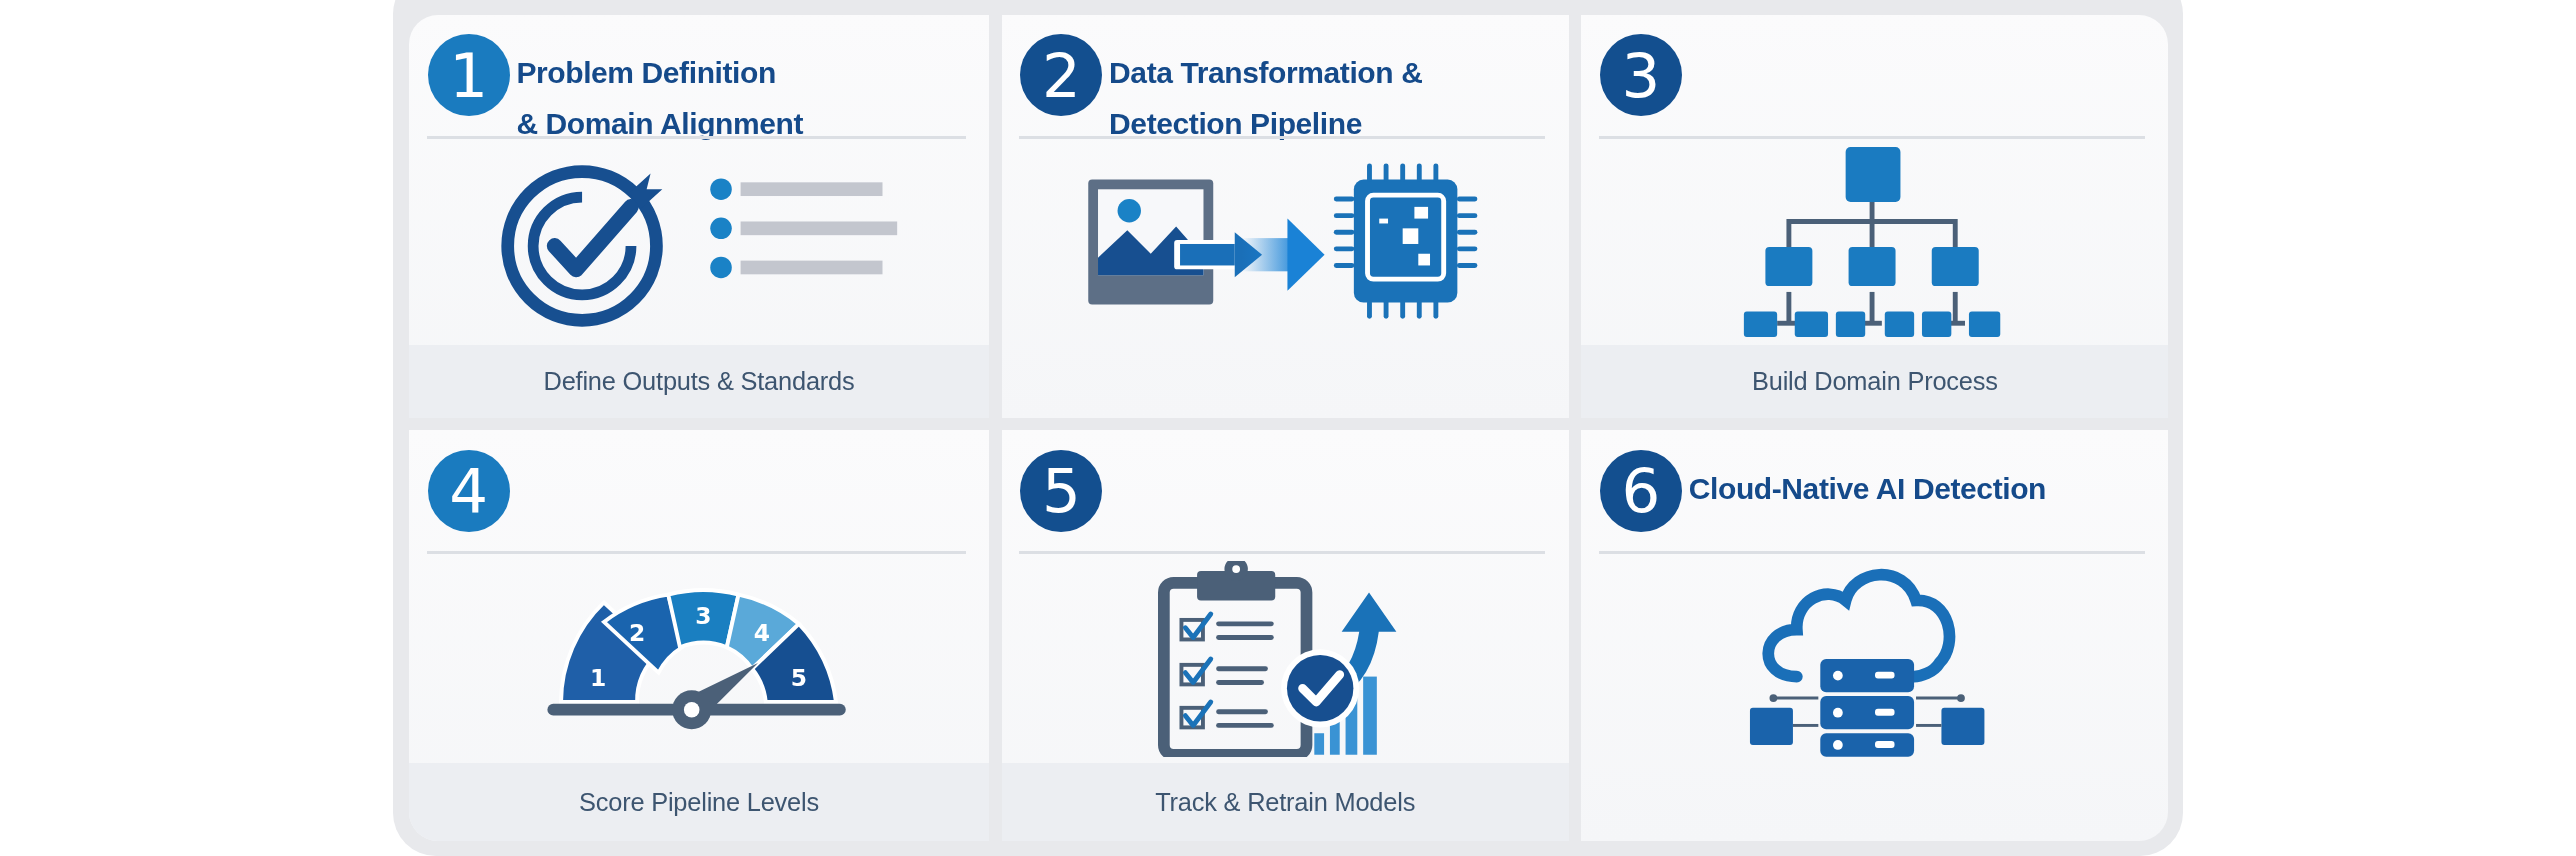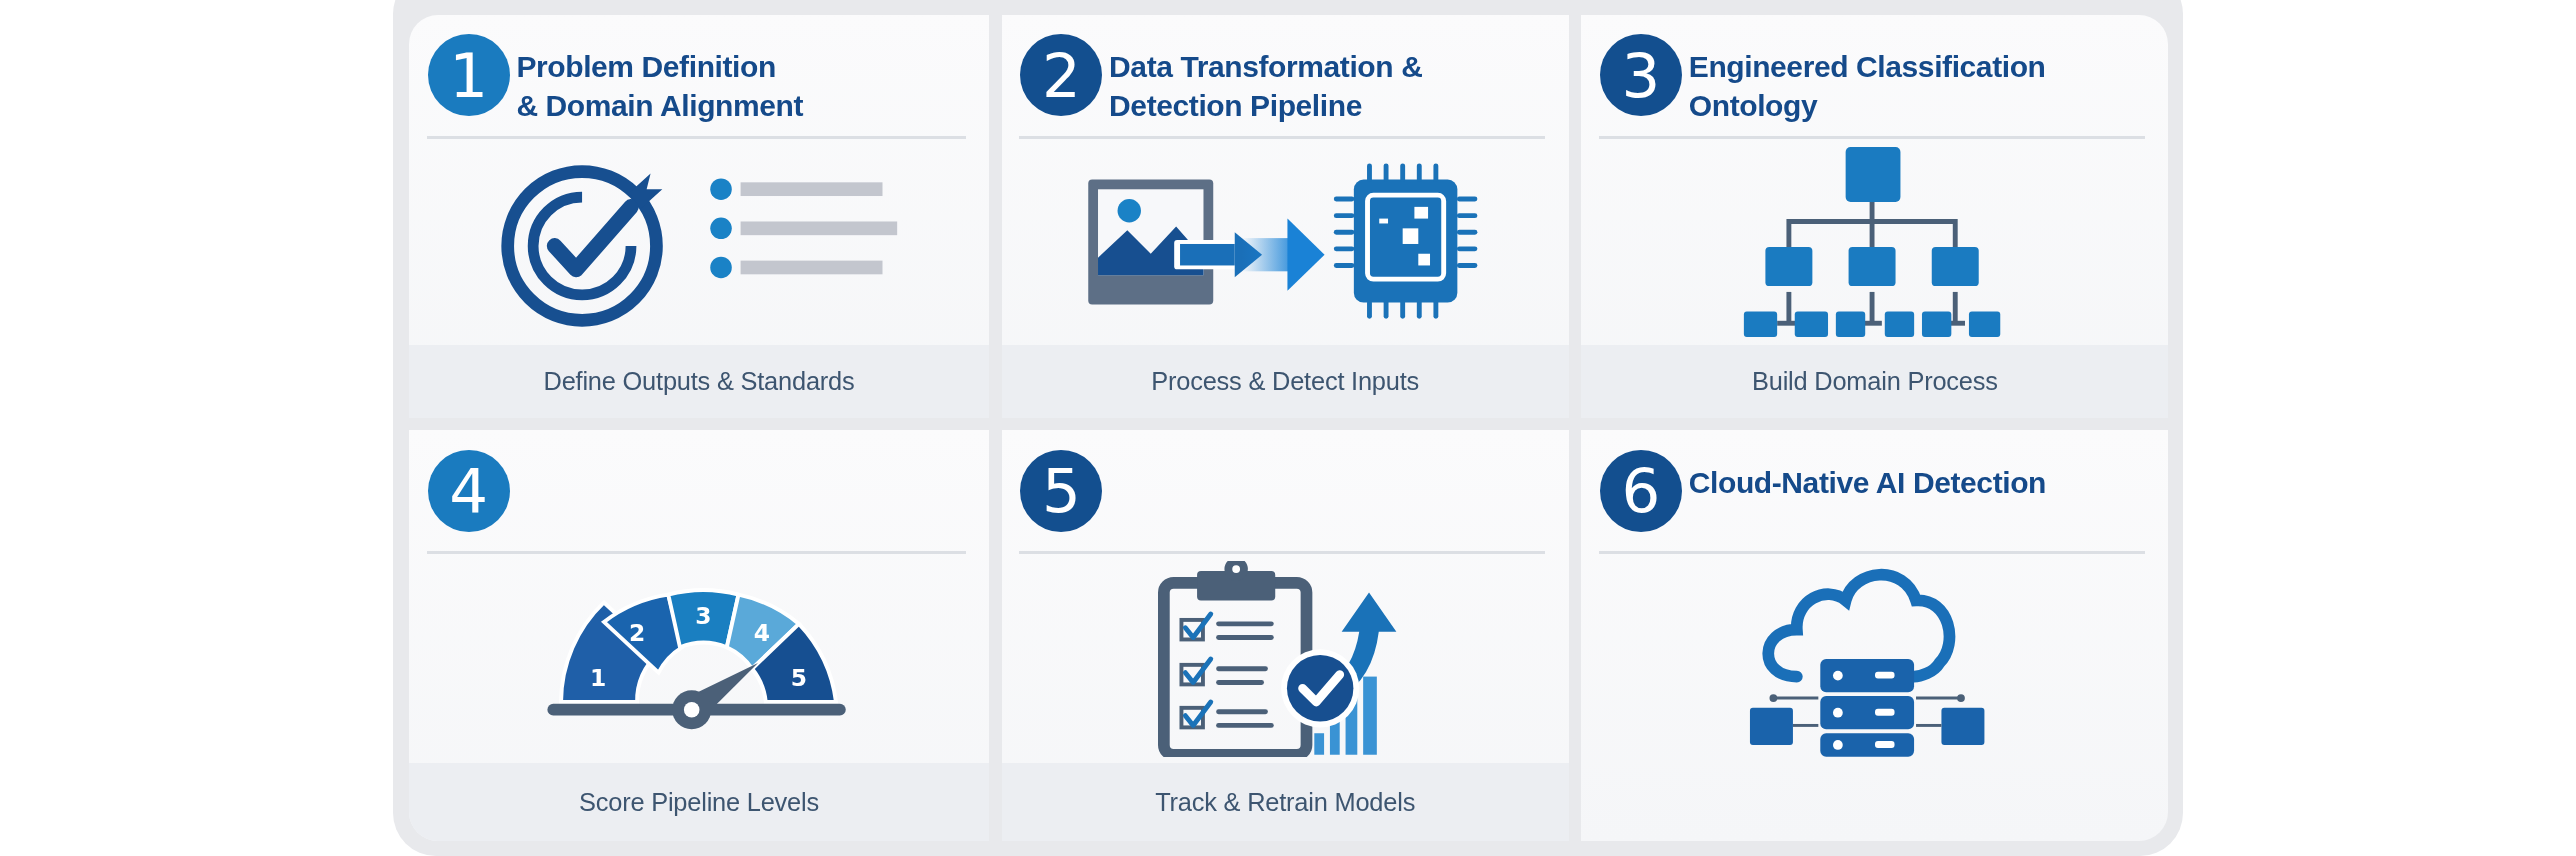--- a/index.html
+++ b/index.html
@@ -47,21 +47,21 @@
     font-size: 61px; font-weight: normal;
     font-family: "DejaVu Sans", sans-serif;
     line-height: 1;
   }
   .title {
     margin-left: 6.8px;
     margin-top: 12.7px;
     color: #154a8a;
     font-size: 30px;
     font-weight: bold;
-    line-height: 39px;
+    line-height: 51px;
     letter-spacing: -0.4px;
     white-space: pre-line;
   }
   .divider {
     position: absolute;
     left: 17.6px; right: 23.5px; top: 121px;
     height: 2.9px; background: #dcdfe4;
   }
   .icon-area {
     position: absolute;
@@ -162,28 +162,25 @@
             <line x1="262" y1="91" x2="278" y2="91"></line>
             <line x1="262" y1="108" x2="278" y2="108"></line>
           <line x1="388" y1="40" x2="404" y2="40"></line>
             <line x1="388" y1="57" x2="404" y2="57"></line>
             <line x1="388" y1="74" x2="404" y2="74"></line>
             <line x1="388" y1="91" x2="404" y2="91"></line>
             <line x1="388" y1="108" x2="404" y2="108"></line>
         </g>
       </svg>
     </div>
-    <div class="caption">Process &amp; Detect Inputs</div>
   </div>
 
   <div class="card tr">
     <div class="head">
       <div class="badge" style="background:#134f8f">3</div>
-      <div class="title">Engineered Classification
-Ontology</div>
     </div>
     <div class="divider"></div>
     <div class="icon-area">
       <svg width="274" height="196" viewBox="0 0 280 200">
         <g stroke="#4b6078" stroke-width="5" fill="none">
           <line x1="137" y1="50" x2="137" y2="114"></line>
           <polyline points="52,114 52,78 222,78 222,114"></polyline>
           <line x1="52" y1="150" x2="52" y2="182"></line>
           <line x1="137" y1="150" x2="137" y2="182"></line>
           <line x1="222" y1="150" x2="222" y2="182"></line>

